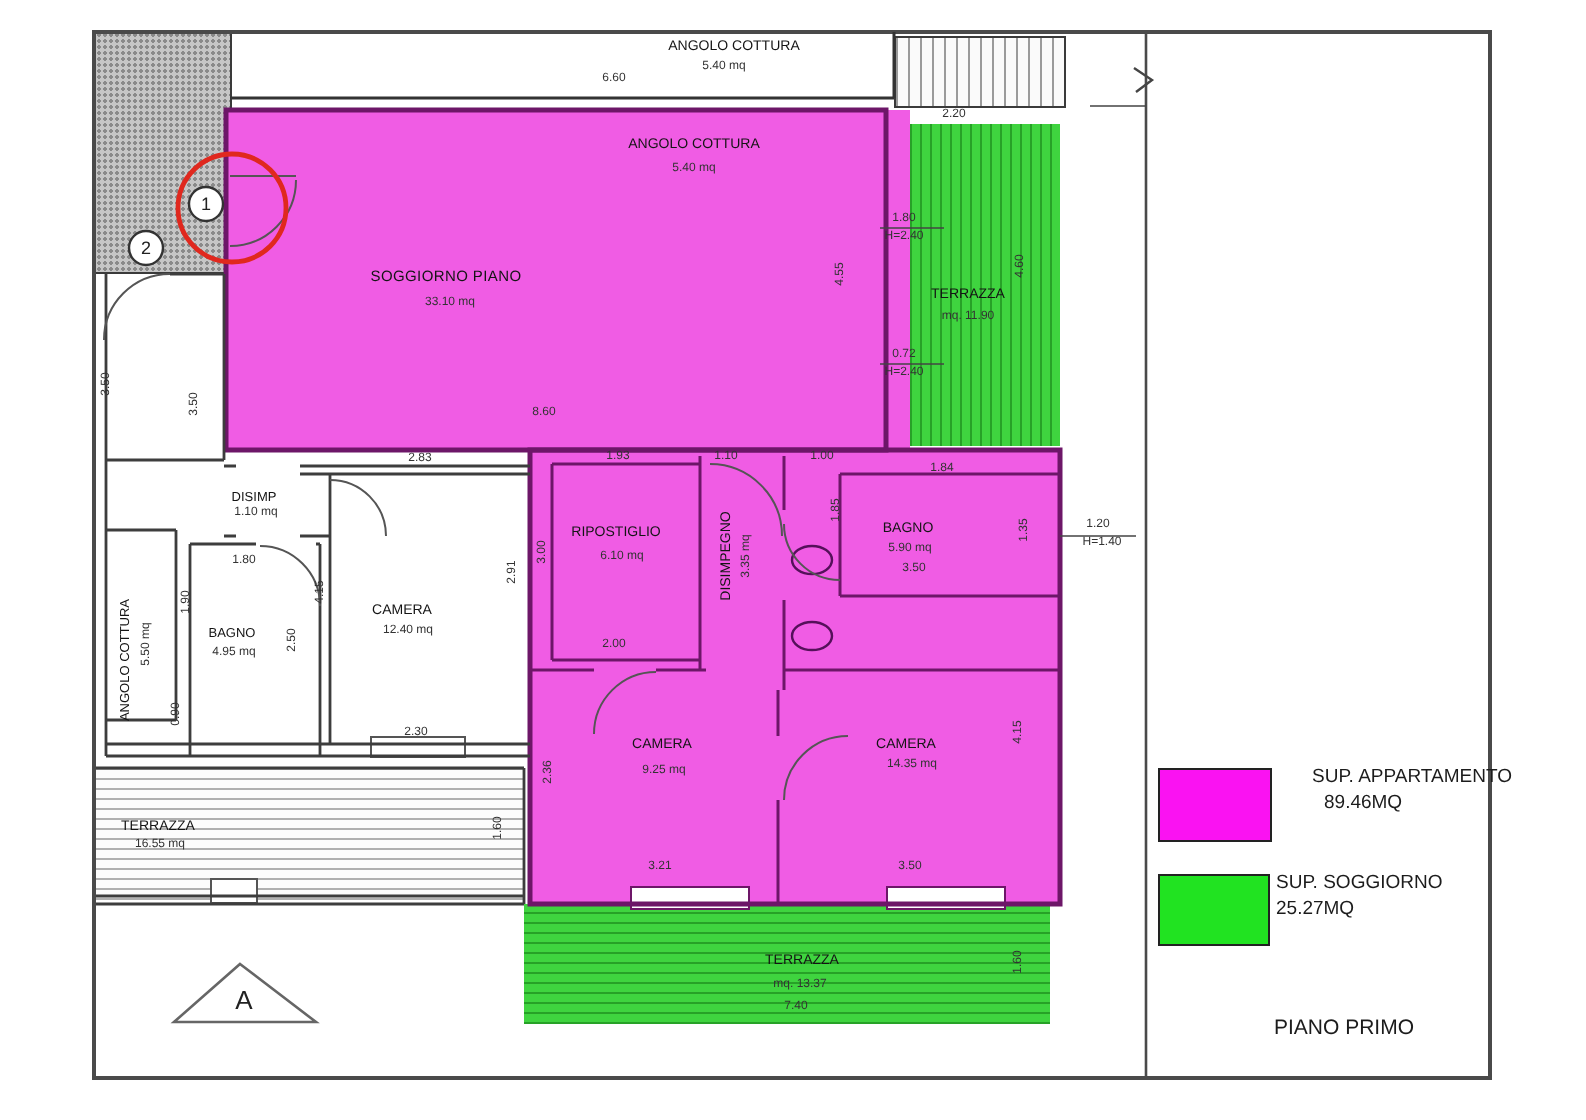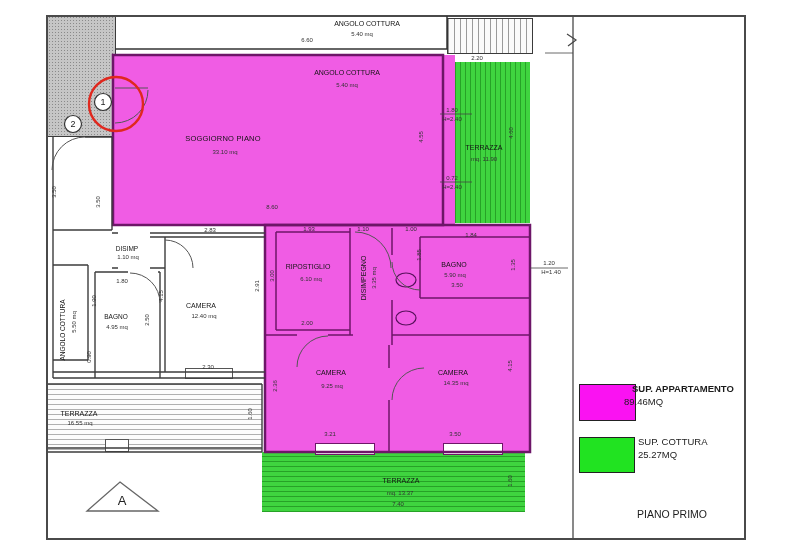--- a/index.html
+++ b/index.html
@@ -173,19 +173,19 @@
   <span class="t tv" style="left:161px;top:296px;">4.15</span>
   <span class="t tv" style="left:257px;top:286px;">2.91</span>
   <span class="t" style="left:208px;top:367px;">2.30</span>
   <span class="t tv" style="left:89px;top:357px;">0.90</span>
   <span class="t tv" style="left:98px;top:202px;">3.50</span>
   <span class="t tv" style="left:54px;top:192px;">3.50</span>
   <span class="t tv" style="left:250px;top:414px;">1.60</span>
 
   <div class="swatch" style="left: 579px; top: 384px; width: 55px; height: 35px; background: rgb(250, 18, 242);"></div>
   <div class="swatch" style="left: 579px; top: 437px; width: 54px; height: 34px; background: rgb(33, 227, 33);"></div>
-  <span class="lg" style="left:632px;top:383px;font-weight:bold;">SUP. APPARTAMENTO</span>
-  <span class="lg" style="left:624px;top:396px;">89.46MQ</span>
-  <span class="lg" style="left:638px;top:436px;">SUP. COTTURA</span>
+  <span class="lg" style="left:656px;top:383px;">SUP. APPARTAMENTO</span>
+  <span class="lg" style="left:662px;top:396px;">89.46MQ</span>
+  <span class="lg" style="left:638px;top:436px;">SUP. SOGGIORNO</span>
   <span class="lg" style="left:638px;top:449px;">25.27MQ</span>
   <span class="lg" style="left:637px;top:508px;font-size:10.5px;">PIANO PRIMO</span>
 
 </div>
 
 </body></html>

